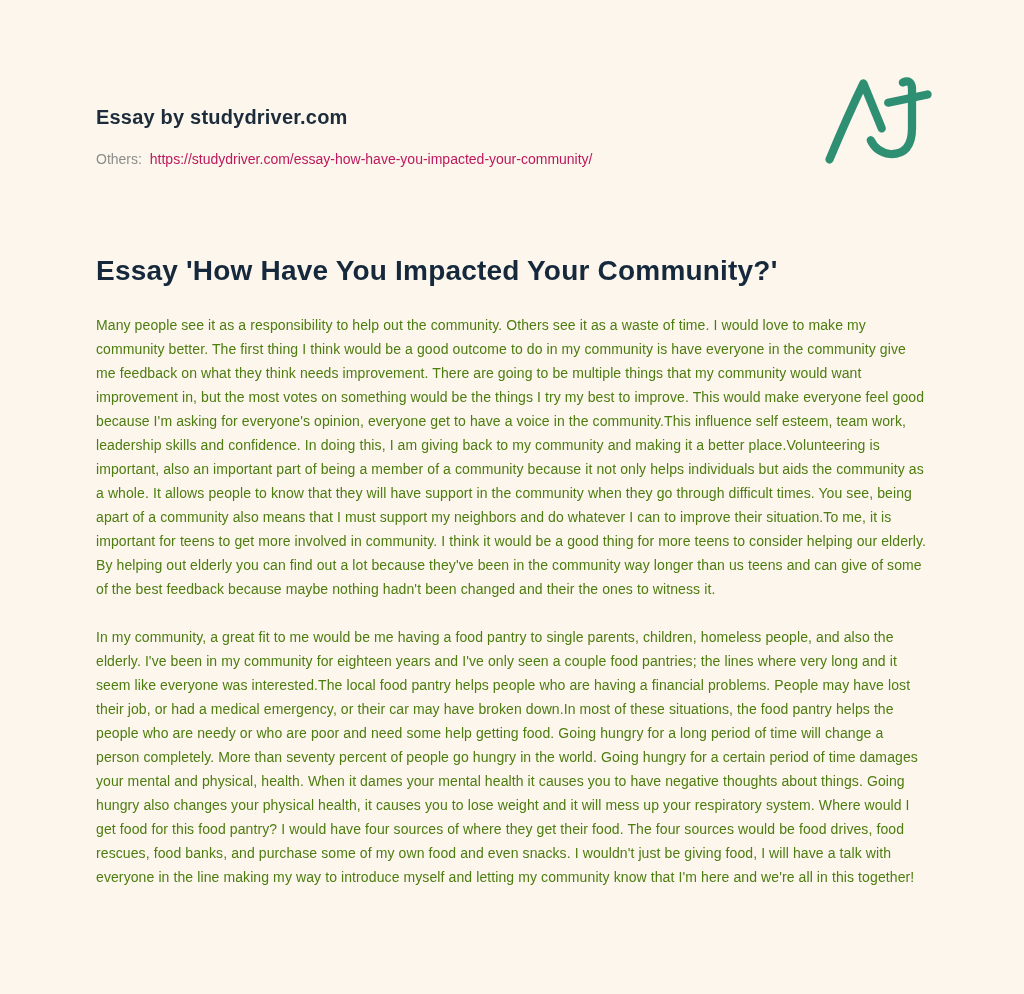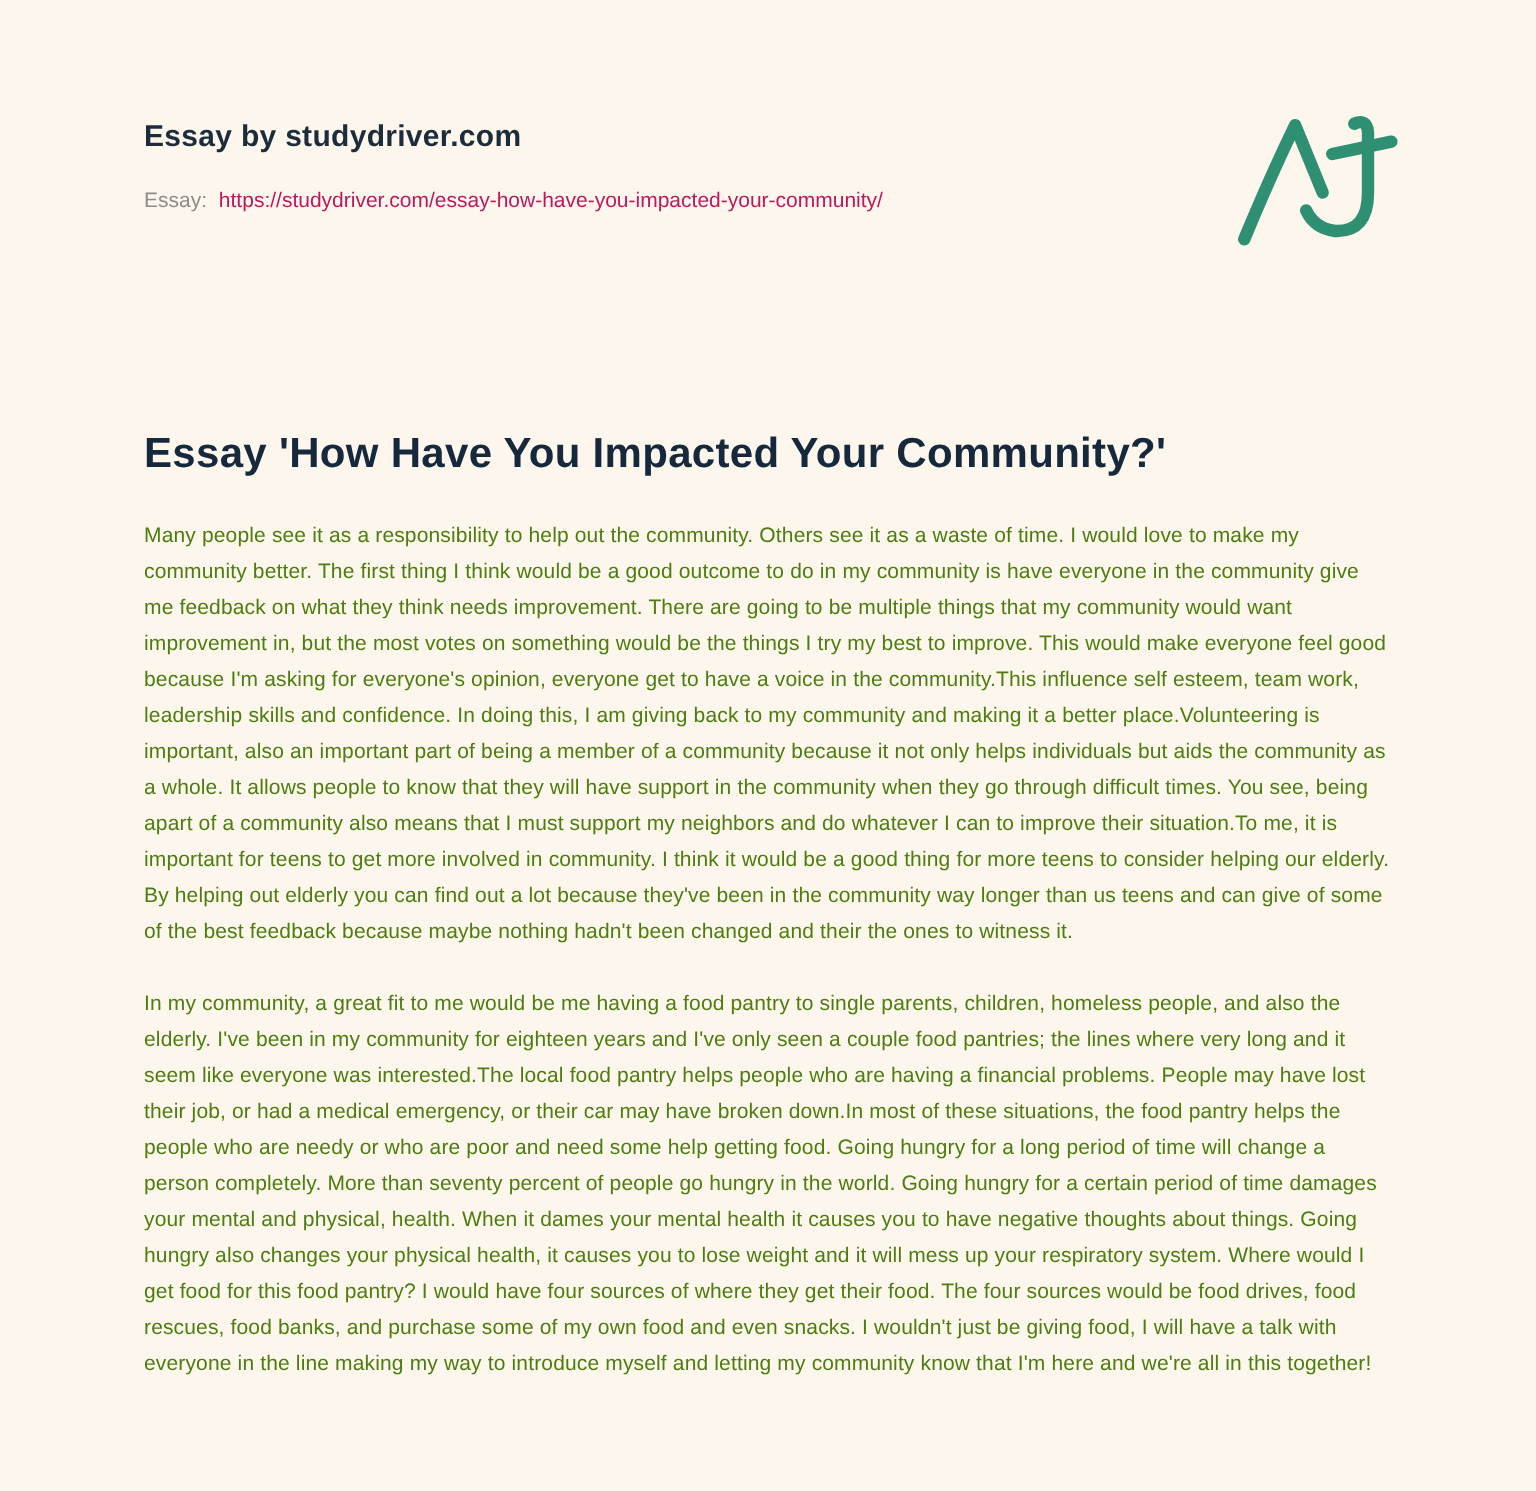--- a/index.html
+++ b/index.html
@@ -14,21 +14,21 @@
     width: 1024px;
     min-height: 994px;
     background: #fcf6ec;
     padding: 75px 96px 40px 96px;
     position: relative;
   }
 
   .header-row {
     display: flex;
     justify-content: space-between;
-    align-items: flex-start;
+    align-items: flex-end;
   }
 
   .header-text { padding-top: 5px; }
 
   .byline {
     font-size: 20px;
     font-weight: 700;
     color: #1d2c3b;
     letter-spacing: 0.2px;
   }
@@ -47,21 +47,21 @@
   }
 
   .logo-box {
     width: 110px;
     height: 92px;
     margin-right: -6px;
     flex-shrink: 0;
   }
 
   .article-title {
-    margin-top: 119px;
+    margin-top: 88px;
     font-size: 28px;
     font-weight: 700;
     color: #16283c;
     letter-spacing: 0.2px;
   }
 
   .article-body { margin-top: 26px; }
 
   .article-body p {
     font-size: 14px;
@@ -73,21 +73,21 @@
 </style>
 </head>
 <body>
 
 <div class="page">
 
   <div class="header-row">
     <div class="header-text">
       <div class="byline">Essay by studydriver.com</div>
       <div class="source-line">
-        <span class="source-label">Essay:</span>
+        <span class="source-label">Others:</span>
         <a class="source-url" href="#">https://studydriver.com/essay-how-have-you-impacted-your-community/</a>
       </div>
     </div>
 
     <div class="logo-box">
       <svg viewBox="0 0 120 100" width="110" height="92" aria-hidden="true">
         <g fill="none" stroke="#2e8f73" stroke-width="9" stroke-linecap="round" stroke-linejoin="round">
           <path d="M6 92 Q26 44 43 9 L63 58"></path>
           <path d="M86 8 Q95 4 96 14 L96 58 Q96 87 72 86 Q57 84 51 71"></path>
           <path d="M70 30 L113 21"></path>

